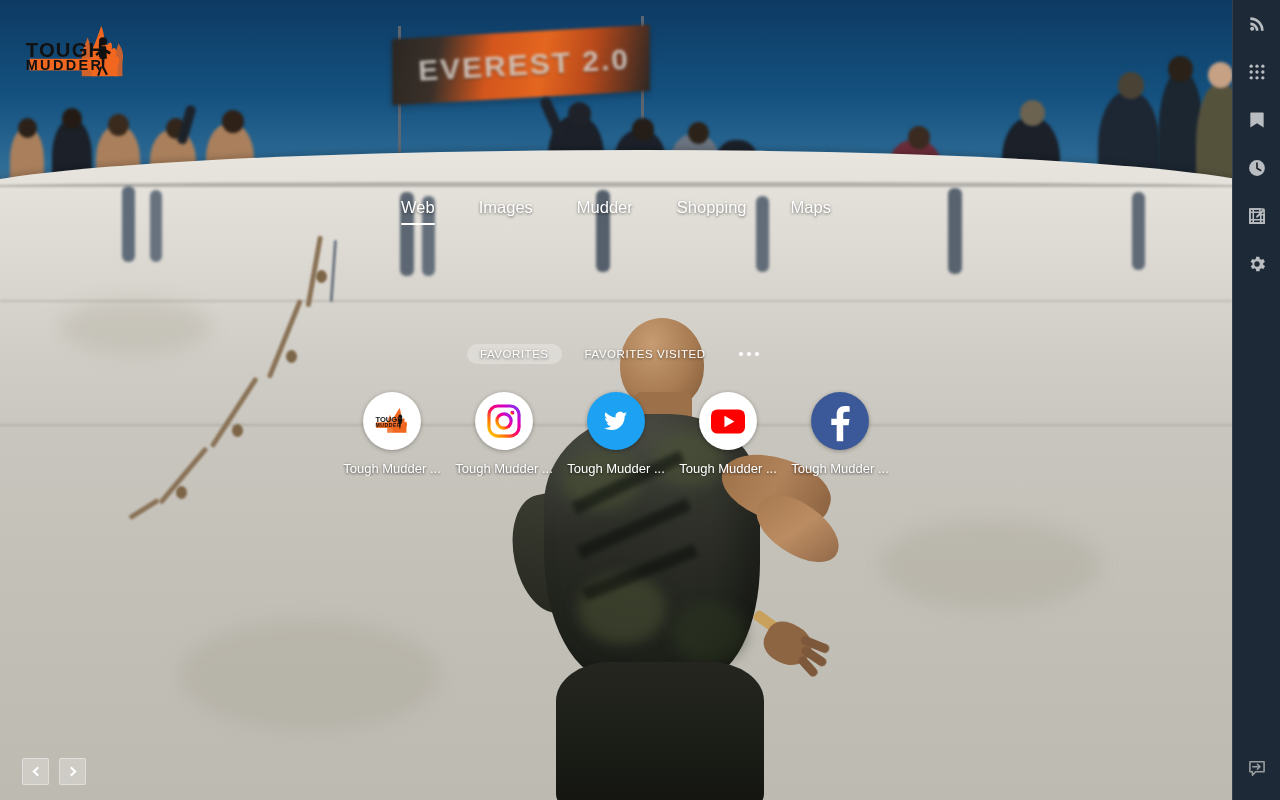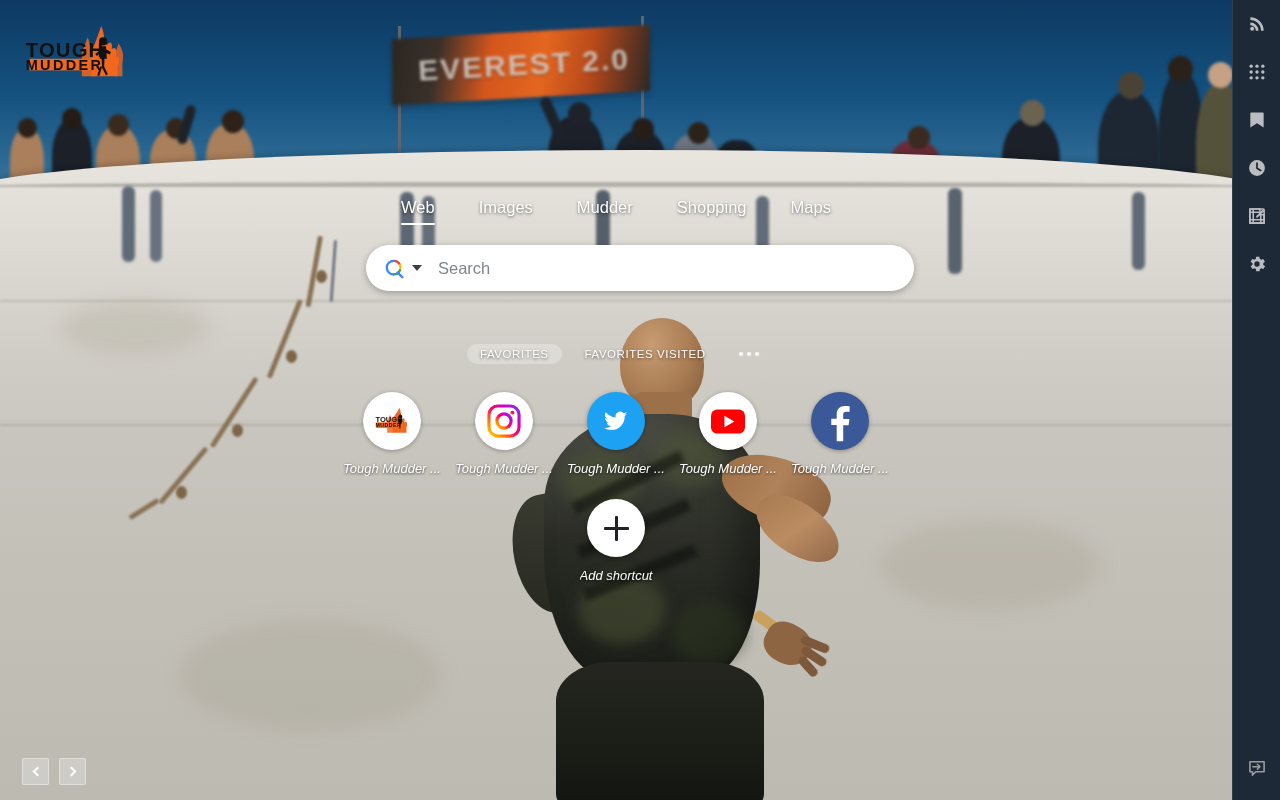--- a/index.html
+++ b/index.html
@@ -249,21 +249,21 @@
   }
   .tile {
     width: 58px; height: 58px; border-radius: 50%; background: #ffffff;
     display: flex; align-items: center; justify-content: center;
     box-shadow: 0 1px 4px rgba(0,0,0,.3); overflow: hidden;
   }
   .sc-label {
     margin-top: 11px; font-size: 13px; color: #ffffff;
     text-shadow: 0 1px 3px rgba(0,0,0,.7);
     max-width: 108px; overflow: hidden; text-overflow: ellipsis;
-    white-space: nowrap; text-align: right; font-style: italic;
+    white-space: nowrap; text-align: right;
   }
   #add-row {
     position: absolute; left: 0; top: 499px; width: 1232px;
     display: flex; justify-content: center; z-index: 20;
   }
   .plus-v, .plus-h { position: absolute; background: #202124; border-radius: 1px; }
   .plus-v { width: 3px; height: 25px; }
   .plus-h { width: 25px; height: 3px; }
 
   
@@ -426,33 +426,20 @@
   </div>
 
   <div id="tabs">
     <div class="tab active">Web</div>
     <div class="tab">Images</div>
     <div class="tab">Mudder</div>
     <div class="tab">Shopping</div>
     <div class="tab">Maps</div>
   </div>
 
-  <div id="searchbar">
-    <span class="g-icon">
-      <svg viewBox="0 0 24 24" width="21" height="21">
-        <path d="M11 3.2 A7.8 7.8 0 0 1 18.3 8" stroke="#ea4335" stroke-width="2.6" fill="none" stroke-linecap="round"></path>
-        <path d="M18.3 8 A7.8 7.8 0 0 1 18.2 14" stroke="#fbbc05" stroke-width="2.6" fill="none" stroke-linecap="round"></path>
-        <path d="M18.2 14 A7.8 7.8 0 0 1 11 18.8" stroke="#34a853" stroke-width="2.6" fill="none" stroke-linecap="round"></path>
-        <path d="M11 18.8 A7.8 7.8 0 1 1 11 3.2" stroke="#4285f4" stroke-width="2.6" fill="none" stroke-linecap="round"></path>
-        <path d="M15.6 16.6 L21 22" stroke="#4285f4" stroke-width="2.8" stroke-linecap="round"></path>
-      </svg>
-    </span>
-    <span class="caret"></span>
-    <input id="search-input" type="text" value="" placeholder="Search" style="">
-  </div>
 
   <div id="fav-bar">
     <div class="fav-tab active">FAVORITES</div>
     <div class="fav-tab">FAVORITES VISITED</div>
     <div id="fav-more">
       <i></i>
         <i></i>
         <i></i>
     </div>
   </div>
@@ -526,29 +513,20 @@
         <svg viewBox="0 0 48 48" width="44" height="44">
           <path fill="#ffffff" d="M27.5 46V28.5h5.9l.9-6.8h-6.8v-4.4c0-2 .5-3.3 3.4-3.3h3.6V7.9
             c-.6-.1-2.8-.3-5.3-.3-5.2 0-8.8 3.2-8.8 9v5h-5.9v6.8h5.9V46z"></path>
         </svg>
       </div>
       <div class="sc-label">Tough Mudder ...</div>
     </div>
 
   </div>
 
-  <div id="add-row">
-    <div class="shortcut">
-      <div class="tile" style="position:relative;">
-        <span class="plus-v"></span>
-          <span class="plus-h"></span>
-      </div>
-      <div class="sc-label">Add shortcut</div>
-    </div>
-  </div>
 
   <div id="bg-nav">
     <div class="bgbtn">
       <span class="chev left"></span>
     </div>
     <div class="bgbtn">
       <span class="chev right"></span>
     </div>
   </div>
 

